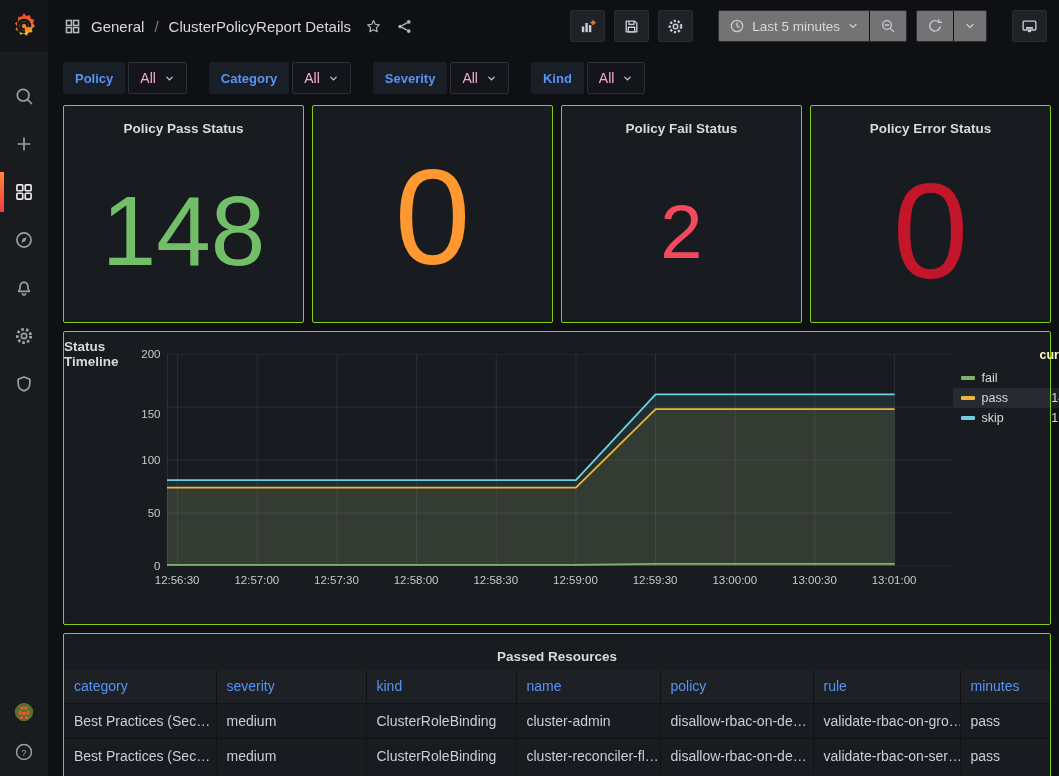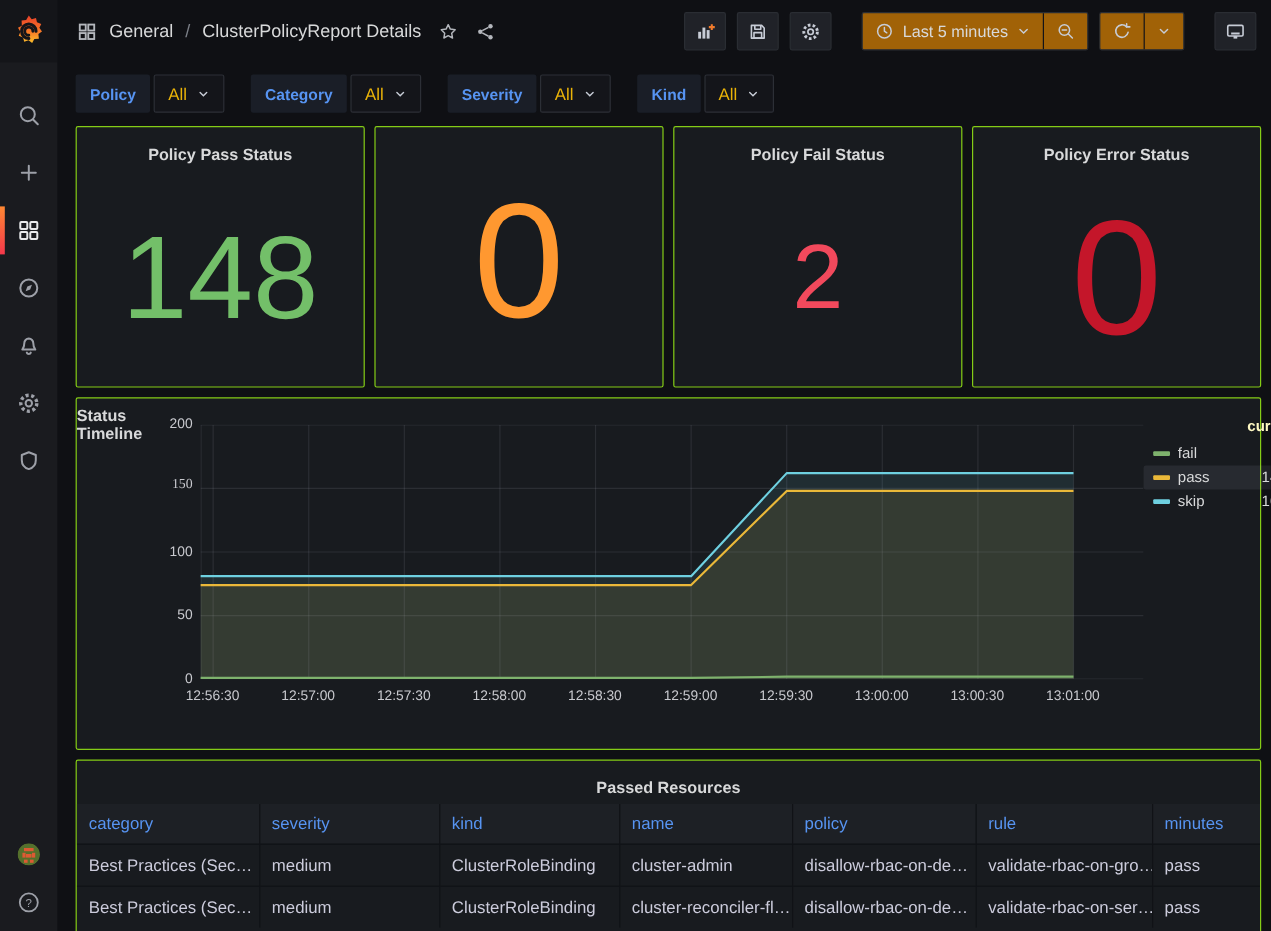--- a/index.html
+++ b/index.html
@@ -23,34 +23,34 @@
   .navbar { height:52px; display:flex; align-items:center; padding:0 12px 0 16px; flex-shrink:0; }
   .breadcrumb { display:flex; align-items:center; gap:10px; font-size:15px; color:#d8d9da; }
   .breadcrumb .grid-ic { color:#b4b7bd; display:flex; }
   .crumb-sep { color:#7b7f87; }
   .crumb-link { cursor:pointer; }
   .nav-mini-ic { color:#b4b7bd; display:flex; margin-left:4px; cursor:pointer; }
   .nav-actions { margin-left:auto; display:flex; align-items:center; gap:9px; }
   .nav-btn { height:32px; min-width:34px; padding:0 8px; background:#202228; border:1px solid #2a2d33; border-radius:2px;
     display:flex; align-items:center; justify-content:center; color:#c7ccd6; cursor:pointer; }
   .nav-btn svg { width:17px; height:17px; }
-  .btn-group { display:flex; align-items:stretch; background:#a16207; border:1px solid #2a2d33; border-radius:2px; }
+  .btn-group { display:flex; align-items:stretch; background:#737373; border:1px solid #2a2d33; border-radius:2px; }
   .btn-group .seg { display:flex; align-items:center; gap:7px; padding:0 10px; height:30px; color:#c7ccd6; cursor:pointer; }
   .btn-group .seg + .seg { border-left:1px solid #121318; }
   .seg svg { width:16px; height:16px; }
   .time-label { font-size:13.5px; color:#d8d9da; white-space:nowrap; }
   .spacer16 { width:7px; }
 
   
   .filters { display:flex; gap:22px; padding:10px 8px 0 15px; flex-shrink:0; }
   .filter { display:flex; gap:3px; }
   .f-label { height:32px; display:flex; align-items:center; padding:0 12px; background:#1a1e27; border-radius:2px;
     color:#5794f2; font-weight:700; font-size:13px; cursor:pointer; }
   .f-value { height:32px; display:flex; align-items:center; gap:8px; padding:0 11px; background:#14151a;
-    border:1px solid #2c2f36; border-radius:2px; font-size:14px; color:#eab308; cursor:pointer; }
+    border:1px solid #2c2f36; border-radius:2px; font-size:14px; color:#f9a8d4; cursor:pointer; }
   .f-value svg { width:11px; height:11px; color:#c7ccd6; }
 
   
   .content { padding:11px 8px 0 15px; display:flex; flex-direction:column; gap:8px; }
   .panel { background:#181b1f; border:1px solid #84cc16; border-radius:2px; }
   .panel-header { height:28px; display:flex; align-items:center; justify-content:center;
     font-size:13.5px; font-weight:700; color:#d8d9da; cursor:pointer; }
   .stats-row { display:flex; gap:8px; }
   .stat-panel { flex:1; height:218px; display:flex; flex-direction:column; padding-top:8px; }
   .stat-body { flex:1; display:flex; align-items:center; justify-content:center; }
@@ -359,21 +359,21 @@
                 <polygon points="0,126.14 408.93243243243245,126.14 488.5945945945946,40.28 727.581081081081,40.28 727.581081081081,212 0,212" fill="#6ED0E0" fill-opacity="0.1"></polygon>
                 <polyline points="0,126.14 408.93243243243245,126.14 488.5945945945946,40.28 727.581081081081,40.28" fill="none" stroke="#6ED0E0" stroke-width="1.8" stroke-linejoin="round"></polyline>
                 <polygon points="0,133.56 408.93243243243245,133.56 488.5945945945946,55.120000000000005 727.581081081081,55.120000000000005 727.581081081081,212 0,212" fill="#EAB839" fill-opacity="0.1"></polygon>
                 <polyline points="0,133.56 408.93243243243245,133.56 488.5945945945946,55.120000000000005 727.581081081081,55.120000000000005" fill="none" stroke="#EAB839" stroke-width="1.8" stroke-linejoin="round"></polyline>
                 <polygon points="0,210.94 408.93243243243245,210.94 488.5945945945946,209.88 727.581081081081,209.88 727.581081081081,212 0,212" fill="#7EB26D" fill-opacity="0.1"></polygon>
                 <polyline points="0,210.94 408.93243243243245,210.94 488.5945945945946,209.88 727.581081081081,209.88" fill="none" stroke="#7EB26D" stroke-width="1.8" stroke-linejoin="round"></polyline>
               </svg>
           <div class="ylab" style="top: 226px; left: 0px;">0</div>
               <div class="ylab" style="top: 173px; left: 0px;">50</div>
               <div class="ylab" style="top: 120px; left: 0px;">100</div>
-              <div class="ylab" style="top: 64px; left: 0px; font-family: Liberation Serif, serif;">150</div>
+              <div class="ylab" style="top: 74px; left: 0px;">150</div>
               <div class="ylab" style="top: 14px; left: 0px;">200</div>
               <div class="xlab" style="left: 50.6216px;">12:56:30</div>
               <div class="xlab" style="left: 130.284px;">12:57:00</div>
               <div class="xlab" style="left: 209.946px;">12:57:30</div>
               <div class="xlab" style="left: 289.608px;">12:58:00</div>
               <div class="xlab" style="left: 369.27px;">12:58:30</div>
               <div class="xlab" style="left: 448.932px;">12:59:00</div>
               <div class="xlab" style="left: 528.595px;">12:59:30</div>
               <div class="xlab" style="left: 608.257px;">13:00:00</div>
               <div class="xlab" style="left: 687.919px;">13:00:30</div>

